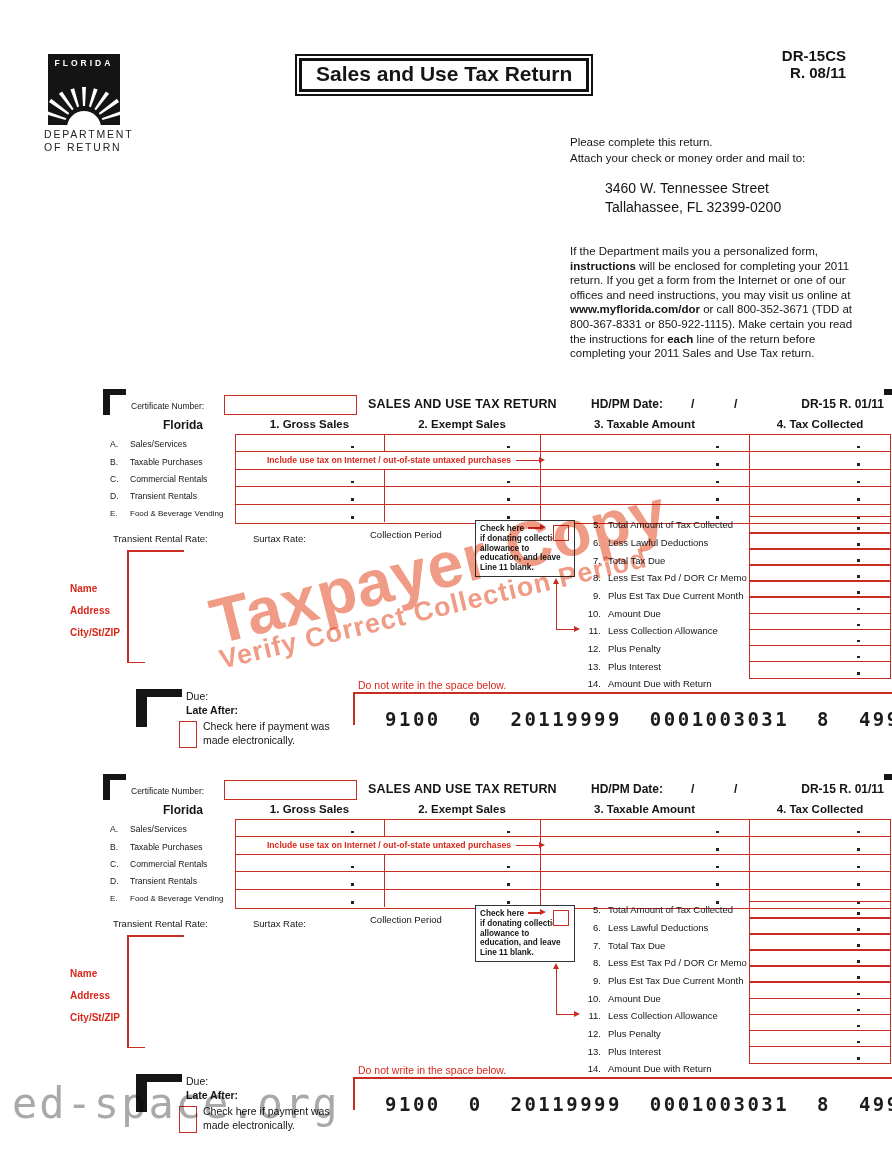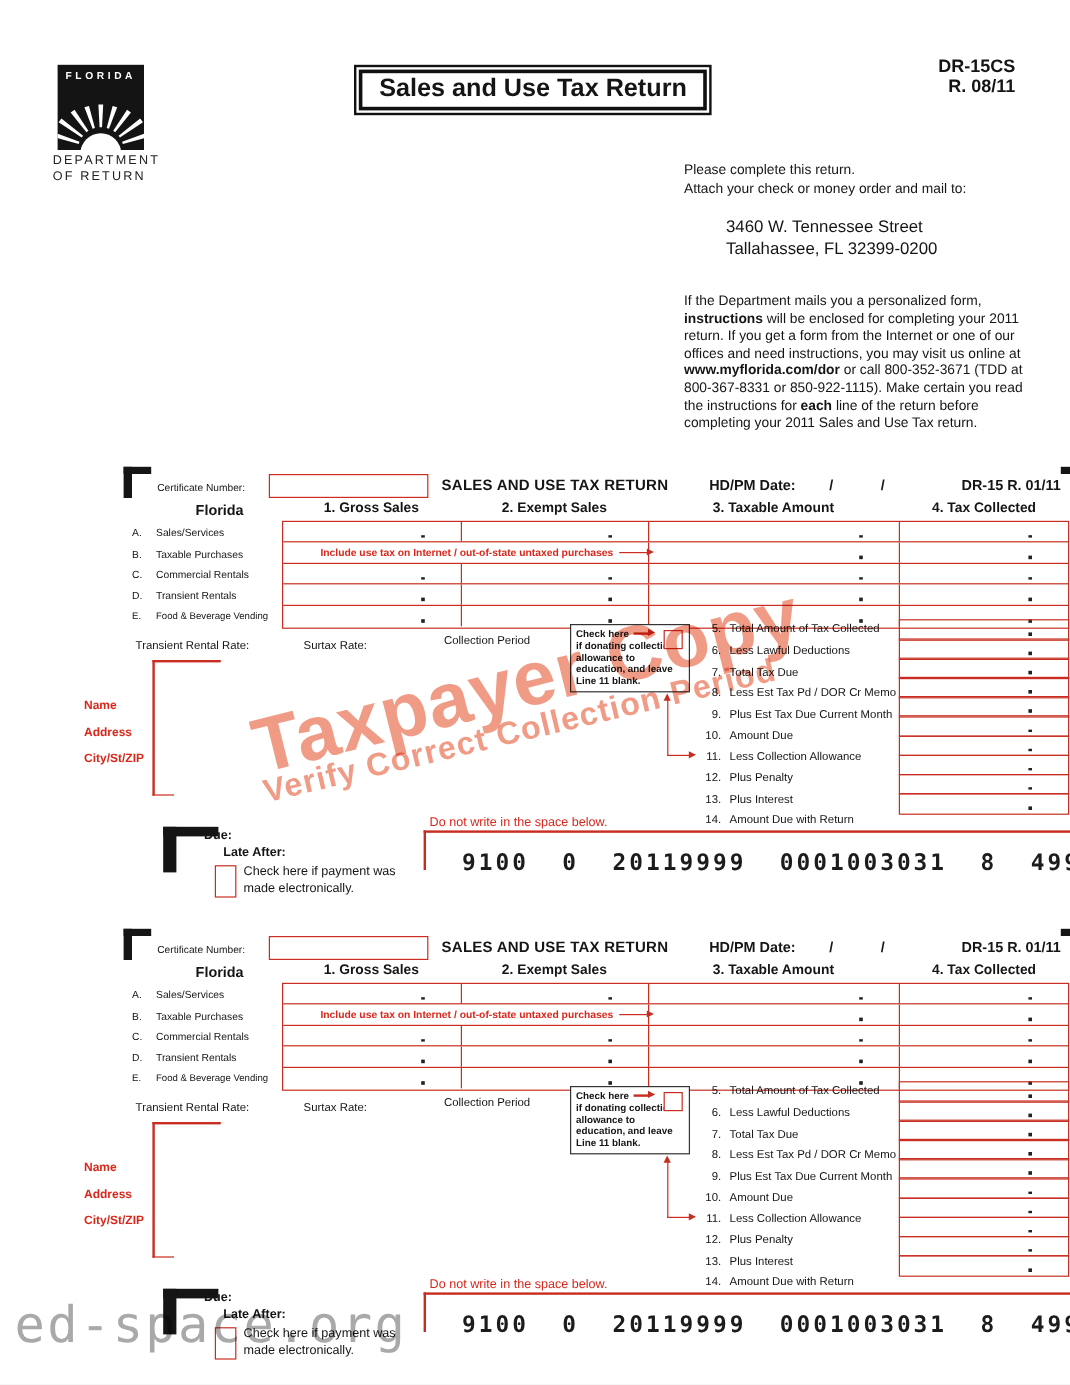--- a/index.html
+++ b/index.html
@@ -75,21 +75,21 @@
   
   .nb-v{left:79px;top:157px;width:1.6px;height:113px;background:var(--red);}
   .nb-top{left:79px;top:157px;width:57px;height:1.6px;background:var(--red);}
   .nb-bot{left:79px;top:268.5px;width:18px;height:1.6px;background:var(--red);}
   .nm{left:22px;font-size:10px;font-weight:bold;color:var(--textred);}
   
   .nowrite{left:310px;top:286px;font-size:10.5px;color:var(--textred);}
   .nw-h{left:305px;top:299px;width:570px;height:1.6px;background:var(--red);}
   .nw-v{left:305px;top:299px;width:1.6px;height:33px;background:var(--red);}
   .due-mark{left:88px;top:296px;width:46px;height:38px;border-top:8px solid var(--ink);border-left:11px solid var(--ink);box-sizing:border-box;}
-  .due{left:122px;top:297px;font-size:10.5px;font-weight:bold;}
+  .due{left:138px;top:297px;font-size:10.5px;font-weight:normal;}
   .late{left:138px;top:311px;font-size:10.5px;font-weight:bold;}
   .elec-check{left:131px;top:328px;width:18px;height:27px;border:1.6px solid var(--red);box-sizing:border-box;}
   .elec-text{left:155px;top:326px;width:180px;font-size:10.5px;line-height:14px;}
   .micr{left:337px;top:315px;font-family:"DejaVu Sans Mono",monospace;font-weight:bold;font-size:19px;
     letter-spacing:2.5px;color:#1c1c1c;white-space:pre;}
   
   .wm{mix-blend-mode:multiply;pointer-events:none;z-index:6;}
   .wm-copy{left:212px;top:586px;font-size:64px;font-weight:bold;color:#ee8d75;opacity:.88;
     transform:rotate(-14deg);transform-origin:0 50%;white-space:nowrap;letter-spacing:1px;}
   .wm-verify{left:220px;top:645px;font-size:27px;font-weight:bold;color:#ee8d75;opacity:.88;

